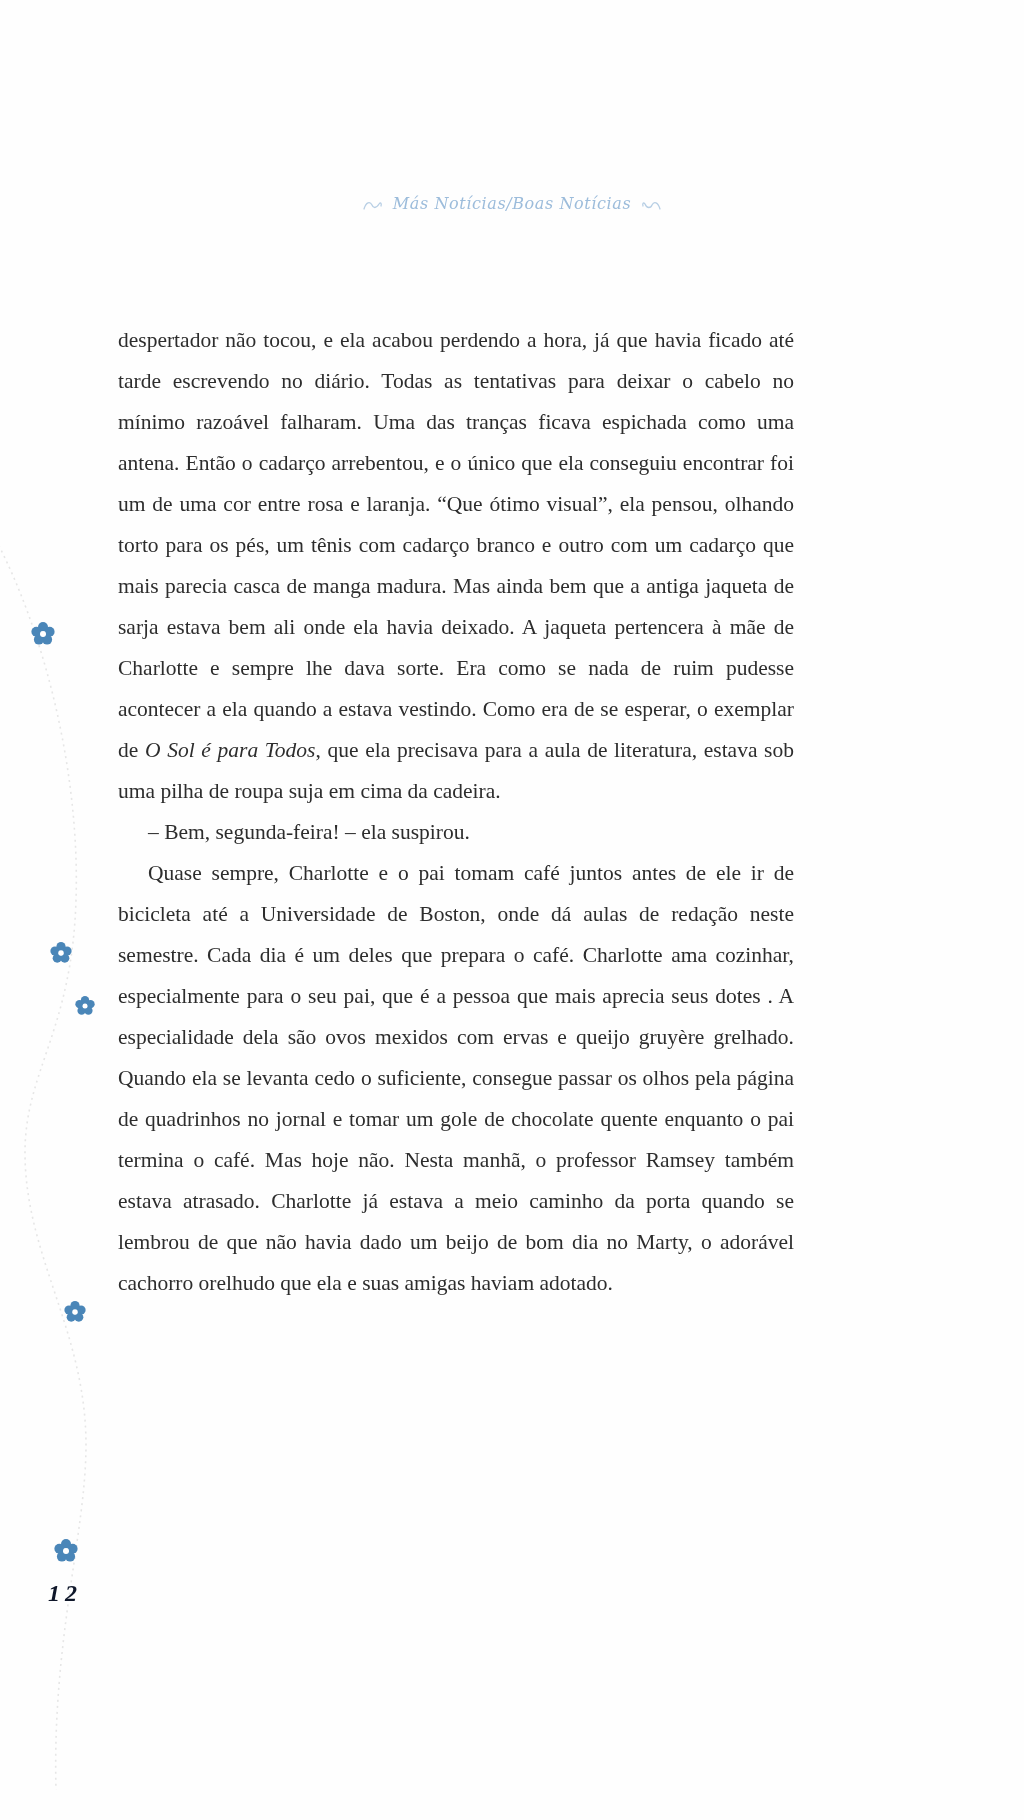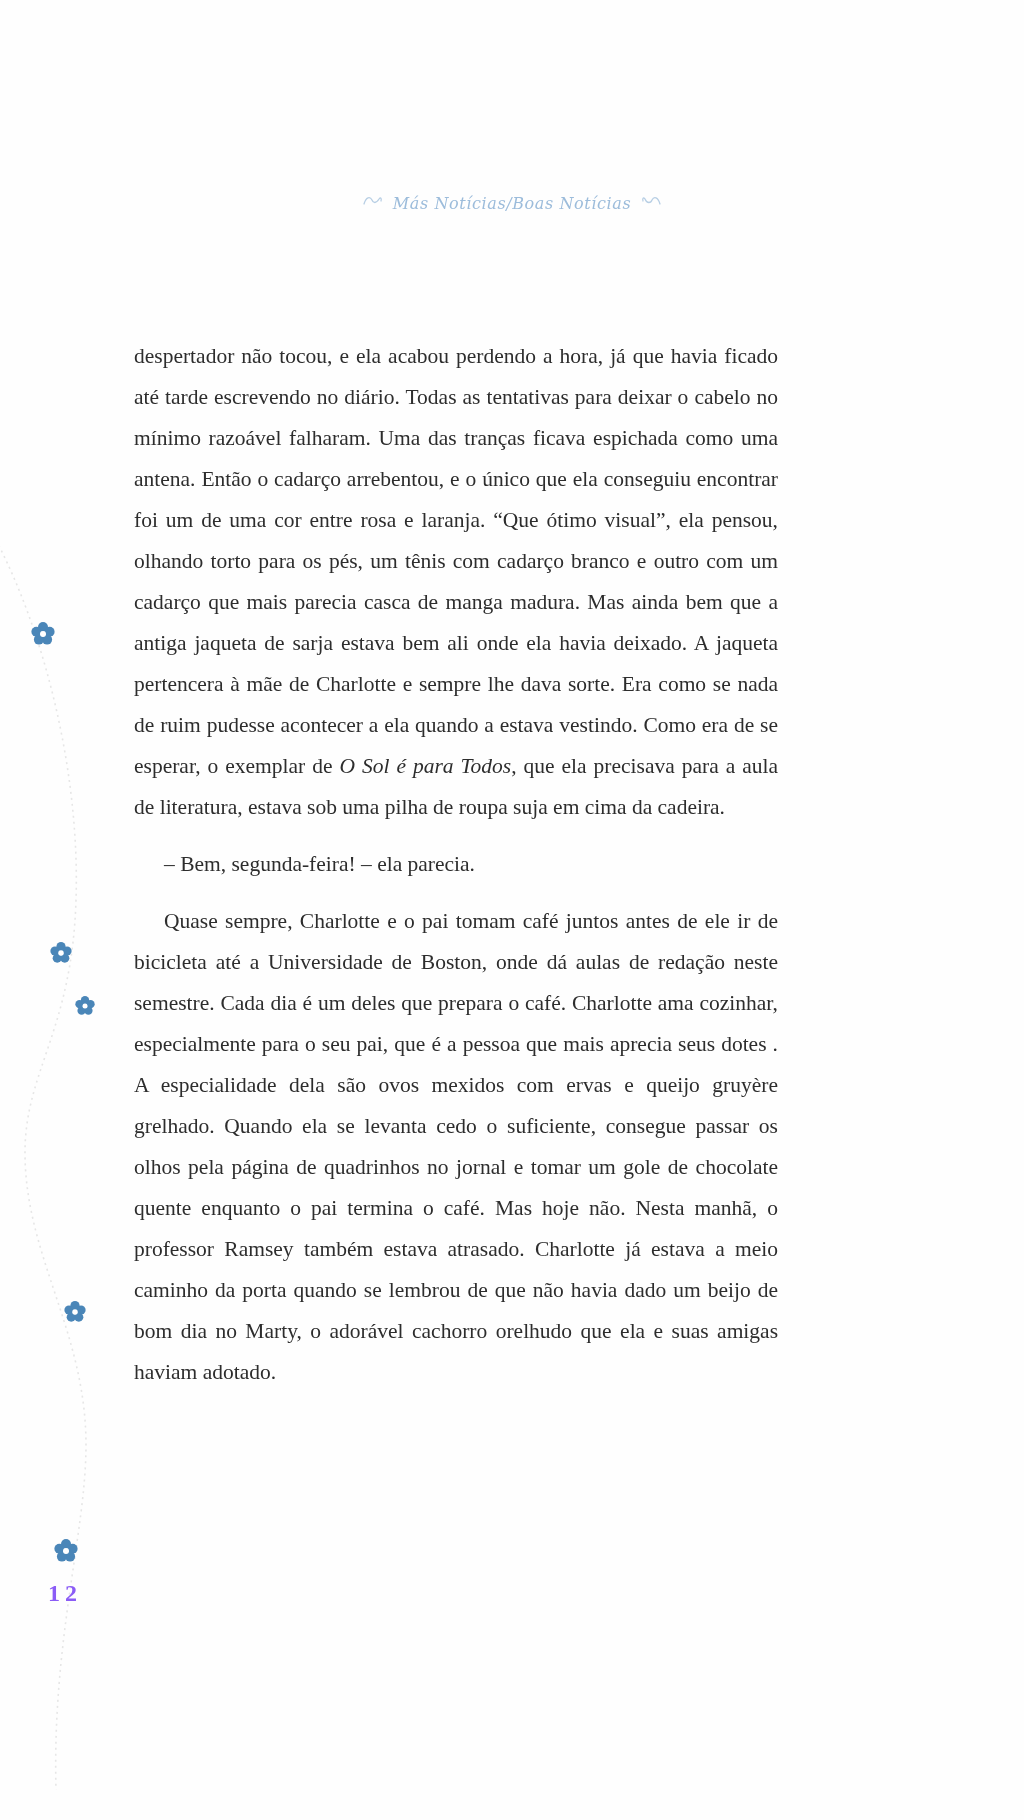--- a/index.html
+++ b/index.html
@@ -12,62 +12,63 @@
   }
   .page{position:absolute;inset:0;background:#fefefe;}
 
   
   .margin-curve{position:absolute;left:0;top:0;pointer-events:none;}
 
   
   .running-header{
     position:absolute;
     top:194px;left:0;width:1024px;
-    display:flex;justify-content:center;align-items:flex-start;gap:10px;
+    display:flex;justify-content:center;align-items:flex-end;gap:10px;
   }
   .running-header .title{
     font-family:"DejaVu Serif", serif;
     font-style:italic;
     font-size:16px;
     color:#9cbcdb;
     letter-spacing:0.6px;
     white-space:nowrap;
   }
   .ornament{display:inline-block;width:20px;height:14px;opacity:0.8;}
 
   
   .text-block{
     position:absolute;
     left:118px;top:320px;width:676px;
     font-size:21.5px;
     line-height:41px;
     color:#2d2d2d;
     text-align:justify;
   }
-  .text-block p{margin:16px;padding:0;}
+  .text-block p{margin:0;padding:0;}
   .text-block p.indent{text-indent:30px;}
   .text-block .italic{font-style:italic;}
 
   
   .flower{position:absolute;width:24px;height:24px;}
   .flower.f1{left:31px;top:622px;}
   .flower.f2{left:50px;top:942px;width:22px;height:22px;}
   .flower.f3{left:75px;top:996px;width:20px;height:20px;}
   .flower.f4{left:64px;top:1301px;width:22px;height:22px;}
   .flower.f5{left:54px;top:1539px;}
 
   
   .page-number{
     position:absolute;
     left:48px;top:1580px;
     font-family:"Liberation Serif", serif;
     font-size:24px;
     font-weight:bold;
     letter-spacing:5px;
-    color:#8b5cf6;
+    color:#0f172a;
+    font-style:italic;
   }
 </style>
 </head>
 <body>
 
 <div class="page">
 
   <svg class="margin-curve" width="260" height="1820" viewBox="0 0 260 1820" aria-hidden="true">
     <path d="M -4,540 C 48,640 80,780 76,900 C 72,1030 26,1070 25,1150 C 24,1255 86,1330 86,1445 C 86,1532 52,1640 56,1790" fill="none" stroke="#e6e6e6" stroke-width="1.6" stroke-dasharray="2 4"></path>
   </svg>
@@ -77,21 +78,21 @@
       <path d="M1,10 C3,3 7,2 9,6 C10,9 13,10 16,5 C17,3 19,4 18,7" fill="none" stroke="#a6c3de" stroke-width="1.3" stroke-linecap="round"></path>
     </svg>
     <span class="title">Más Notícias/Boas Notícias</span>
     <svg class="ornament" viewBox="0 0 20 14" aria-hidden="true">
       <path d="M2,7 C1,4 3,3 4,5 C6,10 10,9 11,6 C13,2 17,3 19,10" fill="none" stroke="#a6c3de" stroke-width="1.3" stroke-linecap="round"></path>
     </svg>
   </div>
 
   <div class="text-block">
       <p><span>despertador não tocou, e ela acabou perdendo a hora, já que havia ficado até tarde escrevendo no diário. Todas as tentativas para deixar o cabelo no mínimo razoável falharam. Uma das tranças ficava espichada como uma antena. Então o cadarço arrebentou, e o único que ela conseguiu encontrar foi um de uma cor entre rosa e laranja. “Que ótimo visual”, ela pensou, olhando torto para os pés, um tênis com cadarço branco e outro com um cadarço que mais parecia casca de manga madura. Mas ainda bem que a antiga jaqueta de sarja estava bem ali onde ela havia deixado. A jaqueta pertencera à mãe de Charlotte e sempre lhe dava sorte. Era como se nada de ruim pudesse acontecer a ela quando a estava vestindo. Como era de se esperar, o exemplar de </span><span class="italic">O Sol é para Todos</span><span>, que ela precisava para a aula de literatura, estava sob uma pilha de roupa suja em cima da cadeira.</span></p>
-      <p class="indent"><span>– Bem, segunda-feira! – ela parecia.</span></p>
+      <p class="indent"><span>– Bem, segunda-feira! – ela suspirou.</span></p>
       <p class="indent"><span>Quase sempre, Charlotte e o pai tomam café juntos antes de ele ir de bicicleta até a Universidade de Boston, onde dá aulas de redação neste semestre. Cada dia é um deles que prepara o café. Charlotte ama cozinhar, especialmente para o seu pai, que é a pessoa que mais aprecia seus dotes . A especialidade dela são ovos mexidos com ervas e queijo gruyère grelhado. Quando ela se levanta cedo o suficiente, consegue passar os olhos pela página de quadrinhos no jornal e tomar um gole de chocolate quente enquanto o pai termina o café. Mas hoje não. Nesta manhã, o professor Ramsey também estava atrasado. Charlotte já estava a meio caminho da porta quando se lembrou de que não havia dado um beijo de bom dia no Marty, o adorável cachorro orelhudo que ela e suas amigas haviam adotado.</span></p>
     </div>
 
   <span class="flower f1">
     <svg viewBox="0 0 24 24" width="100%" height="100%" aria-hidden="true">
       <g fill="#4a86b8">
         <circle cx="12" cy="5" r="5"></circle>
         <circle cx="18.6" cy="9.8" r="5"></circle>
         <circle cx="16.1" cy="17.6" r="5"></circle>
         <circle cx="7.9" cy="17.6" r="5"></circle>

